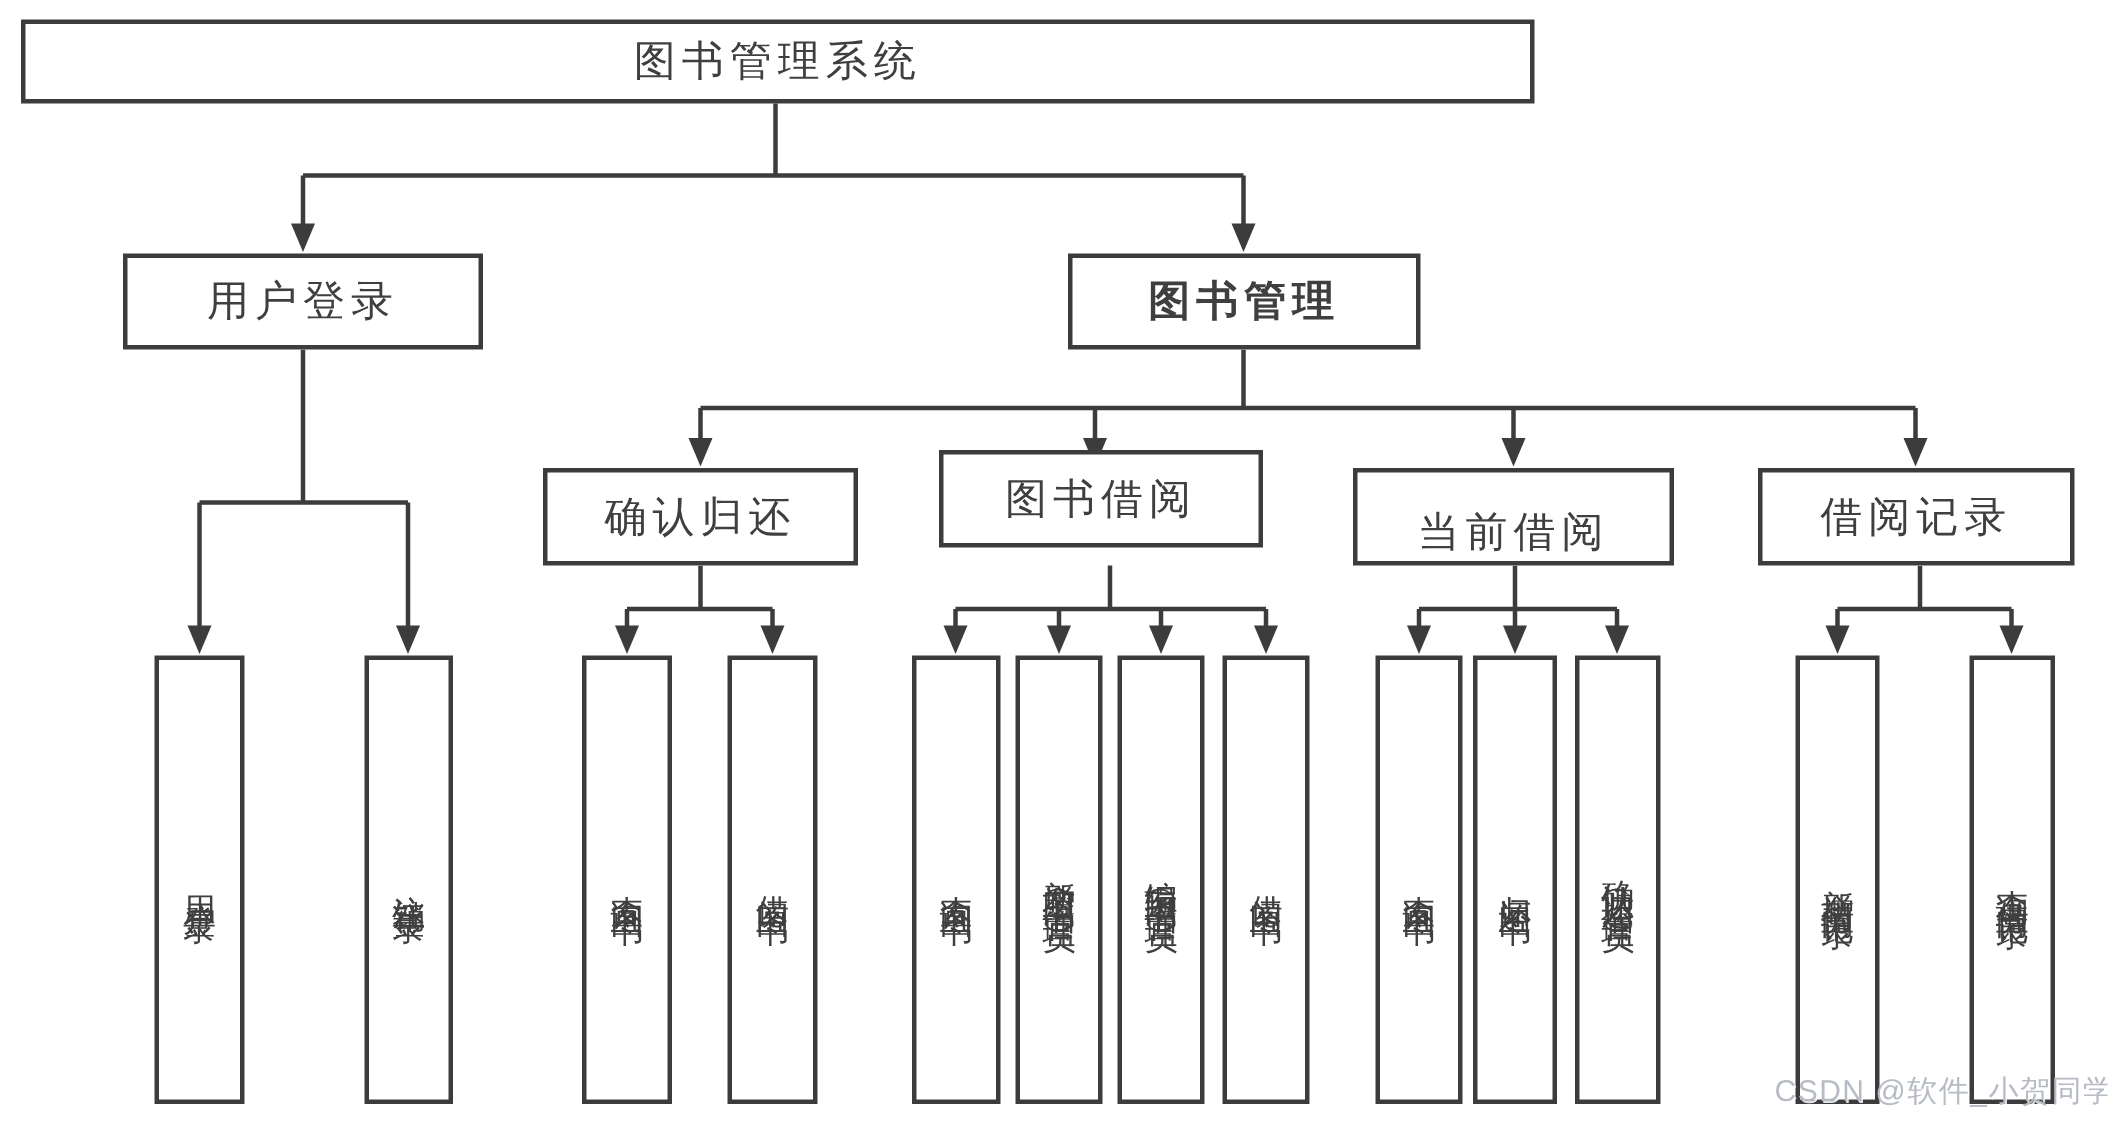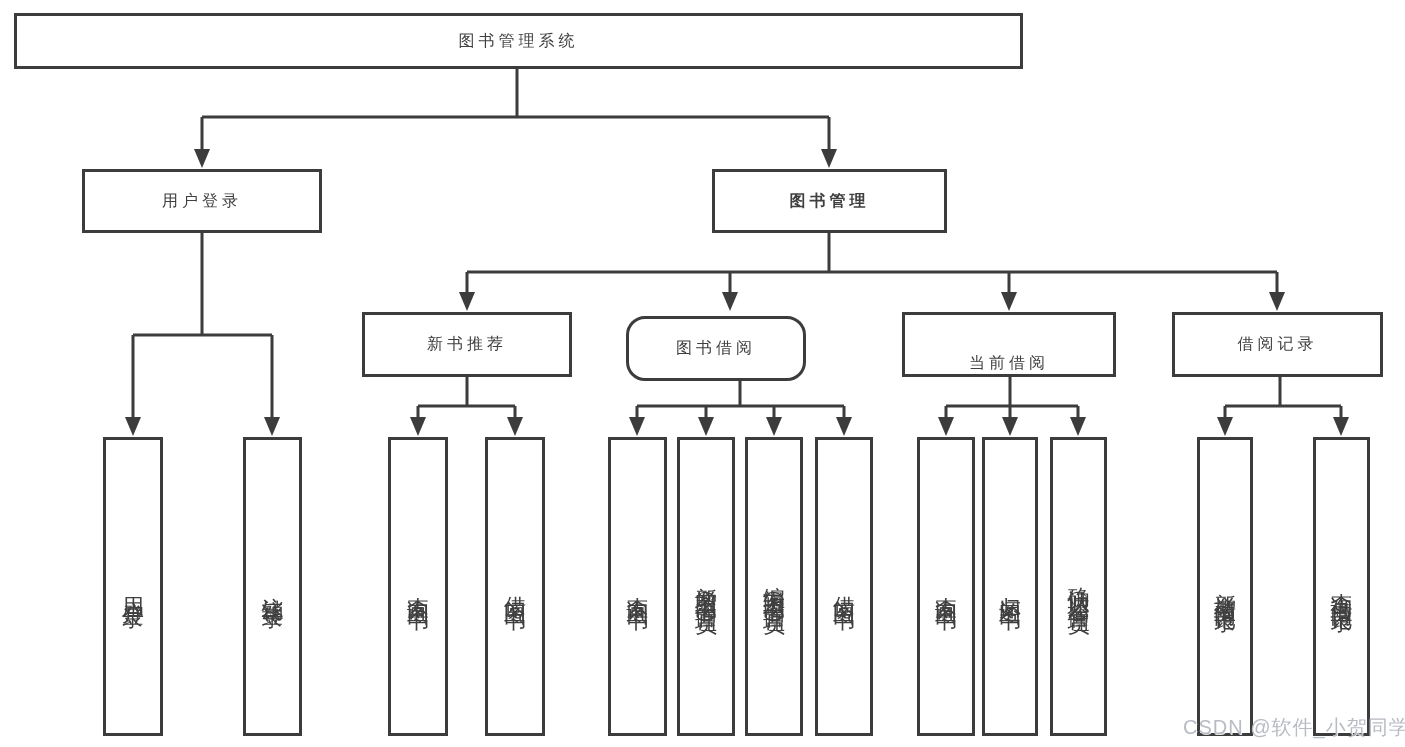--- a/index.html
+++ b/index.html
@@ -16,33 +16,33 @@
   svg.wires { position: absolute; left: 0; top: 0; z-index: 1; }
   .box {
     position: absolute;
     box-sizing: border-box;
     border: 3px solid #3c3c3c;
     background: #ffffff;
     display: flex;
     align-items: center;
     justify-content: center;
     color: #3f3f3f;
-    font-size: 16px;
+    font-size: 28px;
     letter-spacing: 4px;
     z-index: 2;
     white-space: nowrap;
   }
   
   .b-root  { left: 14px;  top: 13px;  width: 1009px; height: 56px; }
   
   .b-login { left: 82px;  top: 169px; width: 240px; height: 64px; }
   .b-mgmt  { left: 712px; top: 169px; width: 235px; height: 64px; font-weight: bold; }
   
   .b-nb { left: 362px;  top: 312px; width: 210px; height: 65px; }
-  .b-bb { left: 626px;  top: 316px; width: 180px; height: 65px; border-radius: 19px; }
+  .b-bb { left: 626px;  top: 300px; width: 216px; height: 65px; }
   .b-cb { left: 902px;  top: 312px; width: 214px; height: 65px; align-items: flex-end; }
   .b-br { left: 1172px; top: 312px; width: 211px; height: 65px; }
   
   .leaf {
     top: 437px; height: 299px;
     writing-mode: vertical-rl;
     text-orientation: mixed;
     letter-spacing: 4px;
     font-size: 22px;
     padding: 6px 0;
@@ -126,21 +126,21 @@
   </div>
 
   <div class="box b-login">
     <span>用户登录</span>
   </div>
   <div class="box b-mgmt">
     <span>图书管理</span>
   </div>
 
   <div class="box b-nb">
-    <span>新书推荐</span>
+    <span>确认归还</span>
   </div>
   <div class="box b-bb">
     <span>图书借阅</span>
   </div>
   <div class="box b-cb">
     <span>当前借阅</span>
   </div>
   <div class="box b-br">
     <span>借阅记录</span>
   </div>

